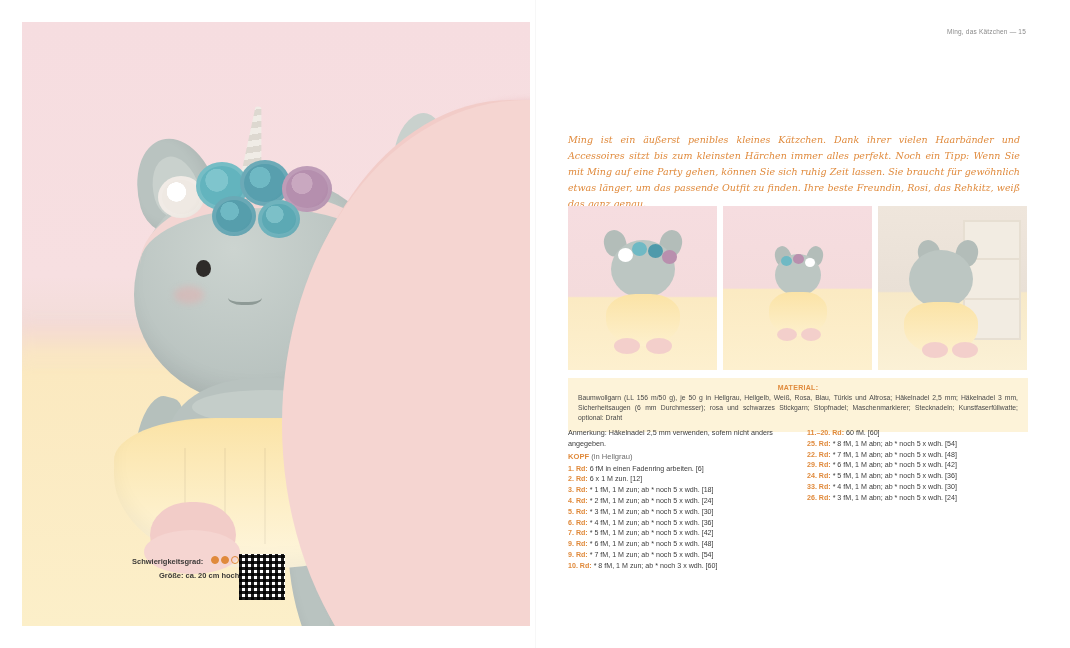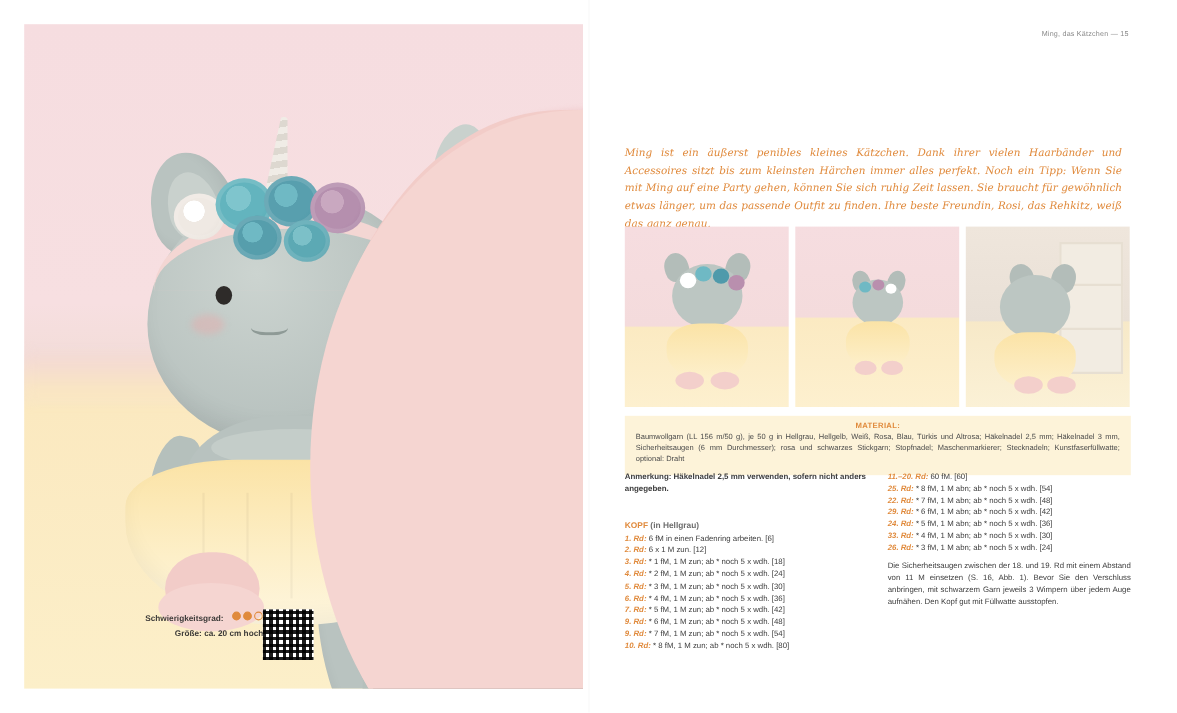--- a/index.html
+++ b/index.html
@@ -360,36 +360,35 @@
     width: 460px;
     height: 205px;
     display: flex;
     gap: 18px;
   }
   .col { width: 221px; }
   .note {
     font-size: 7.2px;
     line-height: 1.5;
     color: #3c3c3c;
-    margin-bottom: 23px;
-    font-weight: bold;
+    margin-bottom: 2px;
   }
   .section-head {
     font-size: 7.6px;
     font-weight: bold;
     color: #e08a3c;
     margin-bottom: 3px;
   }
-  .section-head .grey { color: #6d6d6d; font-weight: bold; text-align: right; }
+  .section-head .grey { color: #6d6d6d; font-weight: normal; text-align: right; }
   .row {
     font-size: 7.1px;
     line-height: 1.52;
     color: #3c3c3c;
   }
-  .row b { color: #e08a3c; font-style: italic; }
+  .row b { color: #e08a3c; }
   .para {
     font-size: 7.1px;
     line-height: 1.52;
     color: #3c3c3c;
     margin-top: 6px;
     text-align: justify;
   }
   .gutter {
     position: absolute;
     left: 535px;
@@ -520,28 +519,27 @@
         </div>
         <div class="row"><b>1. Rd:</b> <span>6 fM in einen Fadenring arbeiten. [6]</span></div>
         <div class="row"><b>2. Rd:</b> <span>6 x 1 M zun. [12]</span></div>
         <div class="row"><b>3. Rd:</b> <span>* 1 fM, 1 M zun; ab * noch 5 x wdh. [18]</span></div>
         <div class="row"><b>4. Rd:</b> <span>* 2 fM, 1 M zun; ab * noch 5 x wdh. [24]</span></div>
         <div class="row"><b>5. Rd:</b> <span>* 3 fM, 1 M zun; ab * noch 5 x wdh. [30]</span></div>
         <div class="row"><b>6. Rd:</b> <span>* 4 fM, 1 M zun; ab * noch 5 x wdh. [36]</span></div>
         <div class="row"><b>7. Rd:</b> <span>* 5 fM, 1 M zun; ab * noch 5 x wdh. [42]</span></div>
         <div class="row"><b>9. Rd:</b> <span>* 6 fM, 1 M zun; ab * noch 5 x wdh. [48]</span></div>
         <div class="row"><b>9. Rd:</b> <span>* 7 fM, 1 M zun; ab * noch 5 x wdh. [54]</span></div>
-        <div class="row"><b>10. Rd:</b> <span>* 8 fM, 1 M zun; ab * noch 5 x wdh. [80]</span></div>
+        <div class="row"><b>10. Rd:</b> <span>* 8 fM, 1 M zun; ab * noch 3 x wdh. [60]</span></div>
       </div>
 
       <div class="col">
         <div class="row"><b>11.–20. Rd:</b> <span>60 fM. [60]</span></div>
         <div class="row"><b>25. Rd:</b> <span>* 8 fM, 1 M abn; ab * noch 5 x wdh. [54]</span></div>
         <div class="row"><b>22. Rd:</b> <span>* 7 fM, 1 M abn; ab * noch 5 x wdh. [48]</span></div>
         <div class="row"><b>29. Rd:</b> <span>* 6 fM, 1 M abn; ab * noch 5 x wdh. [42]</span></div>
         <div class="row"><b>24. Rd:</b> <span>* 5 fM, 1 M abn; ab * noch 5 x wdh. [36]</span></div>
         <div class="row"><b>33. Rd:</b> <span>* 4 fM, 1 M abn; ab * noch 5 x wdh. [30]</span></div>
         <div class="row"><b>26. Rd:</b> <span>* 3 fM, 1 M abn; ab * noch 5 x wdh. [24]</span></div>
-        <div class="para">Die Sicherheitsaugen zwischen der 18. und 19. Rd mit einem Abstand von 11 M einsetzen (S. 16, Abb. 1). Bevor Sie den Verschluss anbringen, mit schwarzem Garn jeweils 3 Wimpern über jedem Auge aufnähen. Den Kopf gut mit Füllwatte ausstopfen.</div>
       </div>
     </div>
   </div>
 </div>
 
 </body></html>

